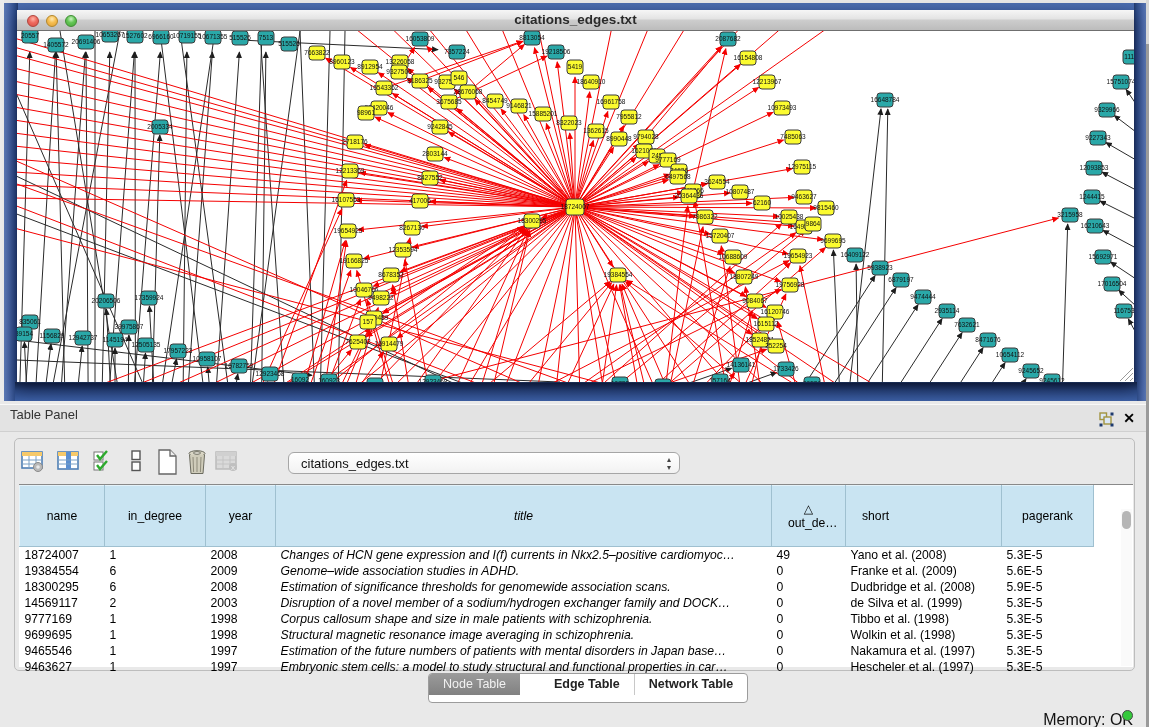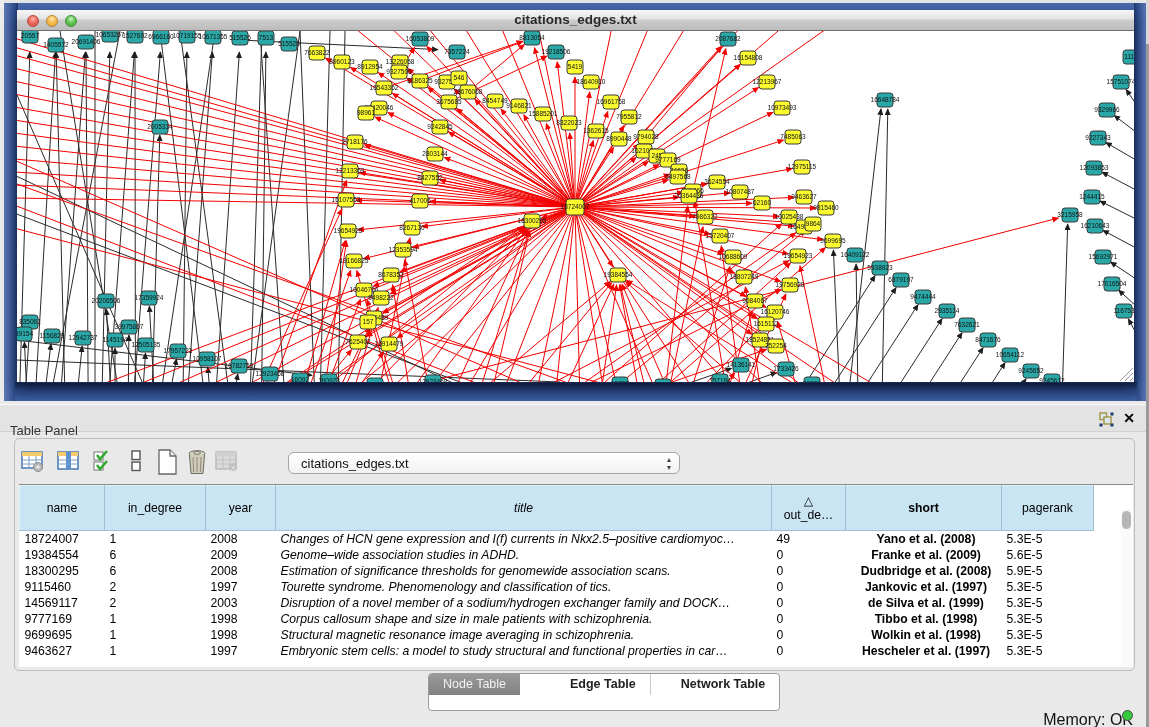--- a/index.html
+++ b/index.html
@@ -29,45 +29,45 @@
 .tl { position:absolute; top:4.5px; width:12px; height:12px; border-radius:50%; }
 #tl1 { left:10px;  background:radial-gradient(circle at 50% 30%,#ffb3a6 0%,#ee6a5f 45%,#d94f44 100%); border:0.5px solid #b0443c;}
 #tl2 { left:29px; background:radial-gradient(circle at 50% 30%,#ffe9b3 0%,#f5bd4f 45%,#dfa13a 100%); border:0.5px solid #b38629;}
 #tl3 { left:48px; background:radial-gradient(circle at 50% 30%,#ccf2c4 0%,#62c554 45%,#4aa93c 100%); border:0.5px solid #3f8d34;}
 #canvas { position:relative; width:100%; height:351px; background:#fff; overflow:hidden; }
 
 
 #panel { position:absolute; left:0; top:401px; width:1149px; height:326px; background:#e9e9e9; }
 #phdr { position:absolute; left:0; top:3px; width:1146px; height:28px; background:#e3e3e3;
   border-top:1px solid #f8f8f8; border-bottom:1px solid #d0d0d0; }
-#phdr .lbl { position:absolute; left:10px; top:18px; font-size:13px; color:#333; }
+#phdr .lbl { position:absolute; left:10px; top:2px; font-size:13px; color:#333; }
 #phdr .fico { position:absolute; right:32px; top:7px; width:15px; height:15px; }
 #phdr .xico { position:absolute; right:11px; top:5px; font-size:14px; font-weight:bold; color:#000; }
 #inner { position:absolute; left:14px; top:37px; width:1121px; height:233px;
   border:1px solid #bdbdbd; border-radius:5px; background:#e9e9e9; }
 #toolbar { position:absolute; left:0px; top:10px; width:100%; height:40px; }
 #toolbar svg { position:absolute; top:0; }
 #fx { position:absolute; left:242px; top:12px; font-family:Liberation Sans, sans-serif; font-style:italic; font-weight:bold; font-size:16px; color:#111;margin-top:27px; }
 #combo { position:absolute; left:273px; top:13px; width:392px; height:22px; background:linear-gradient(180deg,#fff,#f2f2f2); 
   border:1px solid #a6a6a6; border-radius:6px; }
 #combo .ct { position:absolute; left:12px; top:3px; font-size:13px; color:#111; }
 #combo .st { position:absolute; right:8px; top:2.5px; font-size:8px; color:#444; line-height:8px; text-align:center; }
 
 #tablewrap { position:absolute; left:4px; top:45px; width:1114px; height:183px; background:#fff; border-top:1px solid #898989; }
 table { border-collapse:collapse; table-layout:fixed; width:1074px; font-size:12.2px; color:#000; }
 th { background:#c9e4f2; border:1px solid #9fc0d0; border-top-color:#e4f2f9; border-left-color:#e4f2f9;
-  font-weight:normal; font-size:12.2px; height:22px; padding:8px; }
+  font-weight:normal; font-size:12.2px; height:22px; padding:16px; }
 td { height:16px; padding:0 0 0 5px; white-space:nowrap; overflow:hidden; }
 .c1 { width:85px; } .c2 { width:101px; } .c3 { width:70px; } .c4 { width:496px;font-style:italic; }
-.c5 { width:74px; } .c6 { width:156px; text-align:center;font-weight:bold; } .c7 { width:92px;margin-left:48px; }
+.c5 { width:74px; } .c6 { width:156px; text-align:left; } .c7 { width:92px;margin-left:48px; }
 #vsb { position:absolute; right:1px; top:24px; width:11px; height:157px; background:#fafafa; }
 #vsb .thumb { position:absolute; left:1px; top:2px; width:9px; height:18px; background:#b6b6b6; border-radius:5px; }
 
-#tabs { position:absolute; left:428px; top:272px; height:38px; display:flex;
-  border:1px solid #9c9c9c; border-radius:4px; overflow:hidden; background:#fff;gap:16px; }
+#tabs { position:absolute; left:428px; top:272px; height:30px; display:flex;
+  border:1px solid #9c9c9c; border-radius:4px; overflow:hidden; background:#fff; }
 .tab { font-size:12.5px; font-weight:bold; color:#222; padding:3px 14px 0 14px; height:21px; }
 .tab.sel { background:linear-gradient(180deg,#9a9a9a,#818181); color:#f2f2f2; font-weight:normal; }
 .tab.mid { border-right:1px solid #c8c8c8;margin-left:20px; }
 #status { position:absolute; right:16px; top:310px; font-size:16px; color:#111; }
 #memdot { position:absolute; right:16px; top:309px; width:11px; height:11px; border-radius:50%;
   background:#35c93c; border:1px solid #4a4a4a; }
 </style></head>
 <body>
 <div id="root">
   <div id="grayTop"></div>
@@ -749,29 +749,20 @@
 <tr>
                 <td class="c1">18300295</td>
                 <td class="c2">6</td>
                 <td class="c3">2008</td>
                 <td class="c4">Estimation of significance thresholds for genomewide association scans.</td>
                 <td class="c5">0</td>
                 <td class="c6">Dudbridge et al. (2008)</td>
                 <td class="c7">5.9E-5</td>
               </tr>
 <tr>
-                <td class="c1">9115460</td>
-                <td class="c2">2</td>
-                <td class="c3">1997</td>
-                <td class="c4">Tourette syndrome. Phenomenology and classification of tics.</td>
-                <td class="c5">0</td>
-                <td class="c6">Jankovic et al. (1997)</td>
-                <td class="c7">5.3E-5</td>
-              </tr>
-<tr>
                 <td class="c1">14569117</td>
                 <td class="c2">2</td>
                 <td class="c3">2003</td>
                 <td class="c4">Disruption of a novel member of a sodium/hydrogen exchanger family and DOCK…</td>
                 <td class="c5">0</td>
                 <td class="c6">de Silva et al. (1999)</td>
                 <td class="c7">5.3E-5</td>
               </tr>
 <tr>
                 <td class="c1">9777169</td>
@@ -782,20 +773,29 @@
                 <td class="c6">Tibbo et al. (1998)</td>
                 <td class="c7">5.3E-5</td>
               </tr>
 <tr>
                 <td class="c1">9699695</td>
                 <td class="c2">1</td>
                 <td class="c3">1998</td>
                 <td class="c4">Structural magnetic resonance image averaging in schizophrenia.</td>
                 <td class="c5">0</td>
                 <td class="c6">Wolkin et al. (1998)</td>
+                <td class="c7">5.3E-5</td>
+              </tr>
+<tr>
+                <td class="c1">9465546</td>
+                <td class="c2">1</td>
+                <td class="c3">1997</td>
+                <td class="c4">Estimation of the future numbers of patients with mental disorders in Japan base…</td>
+                <td class="c5">0</td>
+                <td class="c6">Nakamura et al. (1997)</td>
                 <td class="c7">5.3E-5</td>
               </tr>
 <tr>
                 <td class="c1">9463627</td>
                 <td class="c2">1</td>
                 <td class="c3">1997</td>
                 <td class="c4">Embryonic stem cells: a model to study structural and functional properties in car…</td>
                 <td class="c5">0</td>
                 <td class="c6">Hescheler et al. (1997)</td>
                 <td class="c7">5.3E-5</td>

